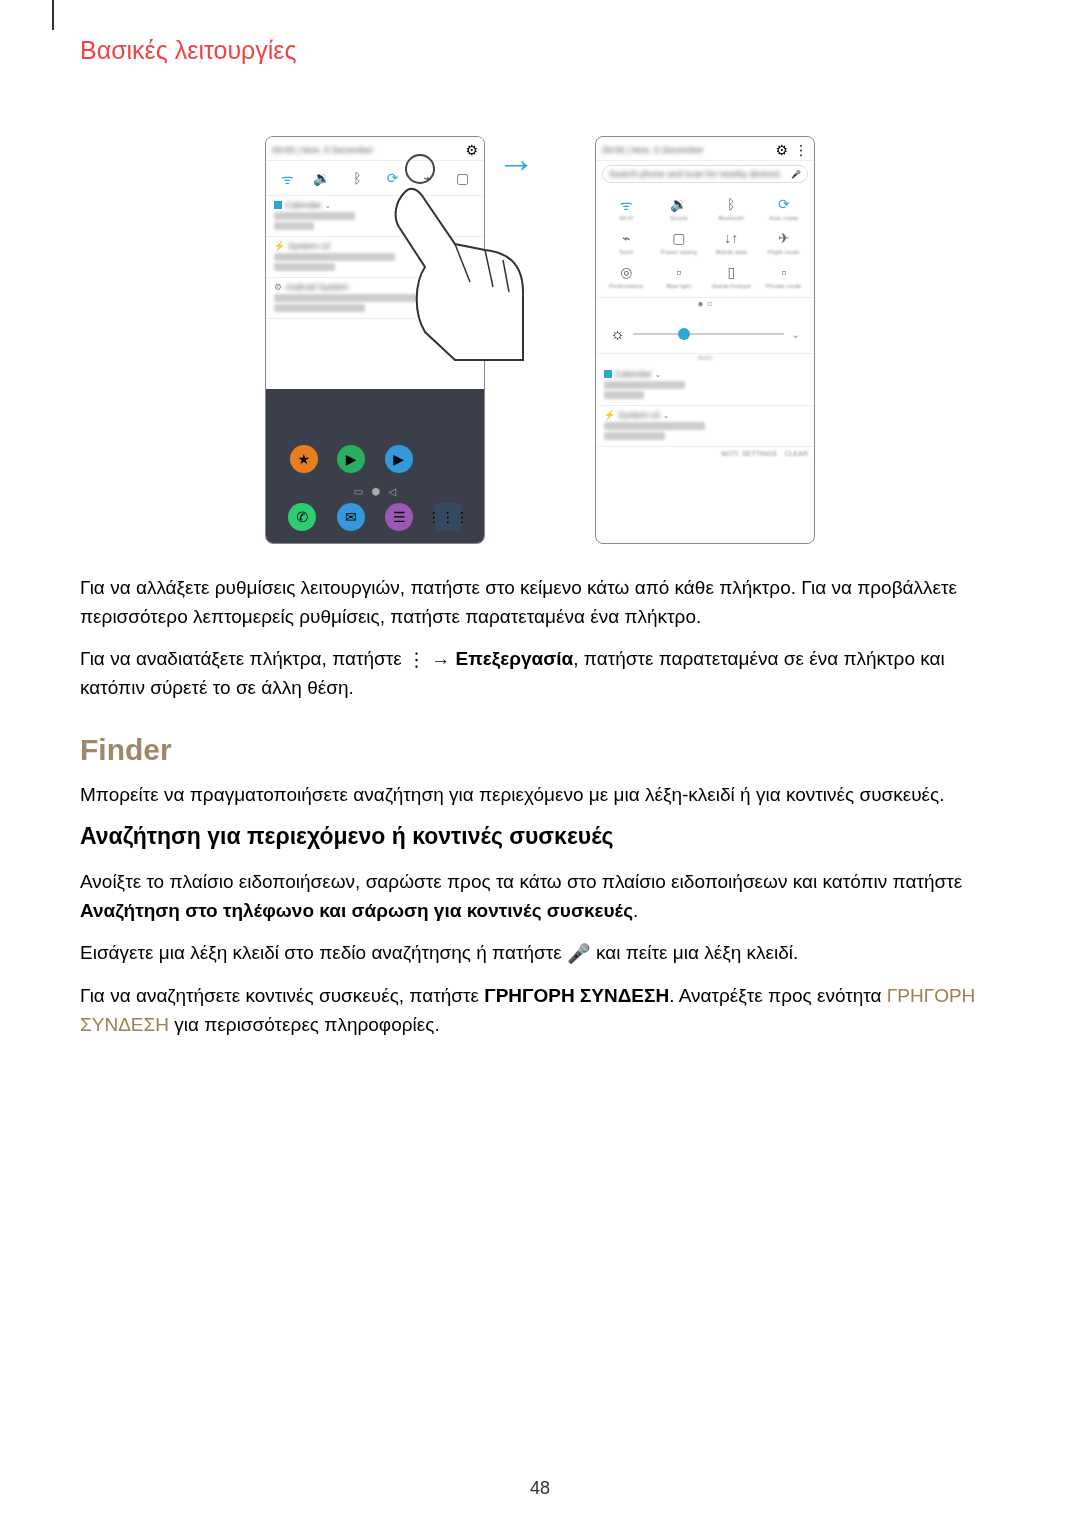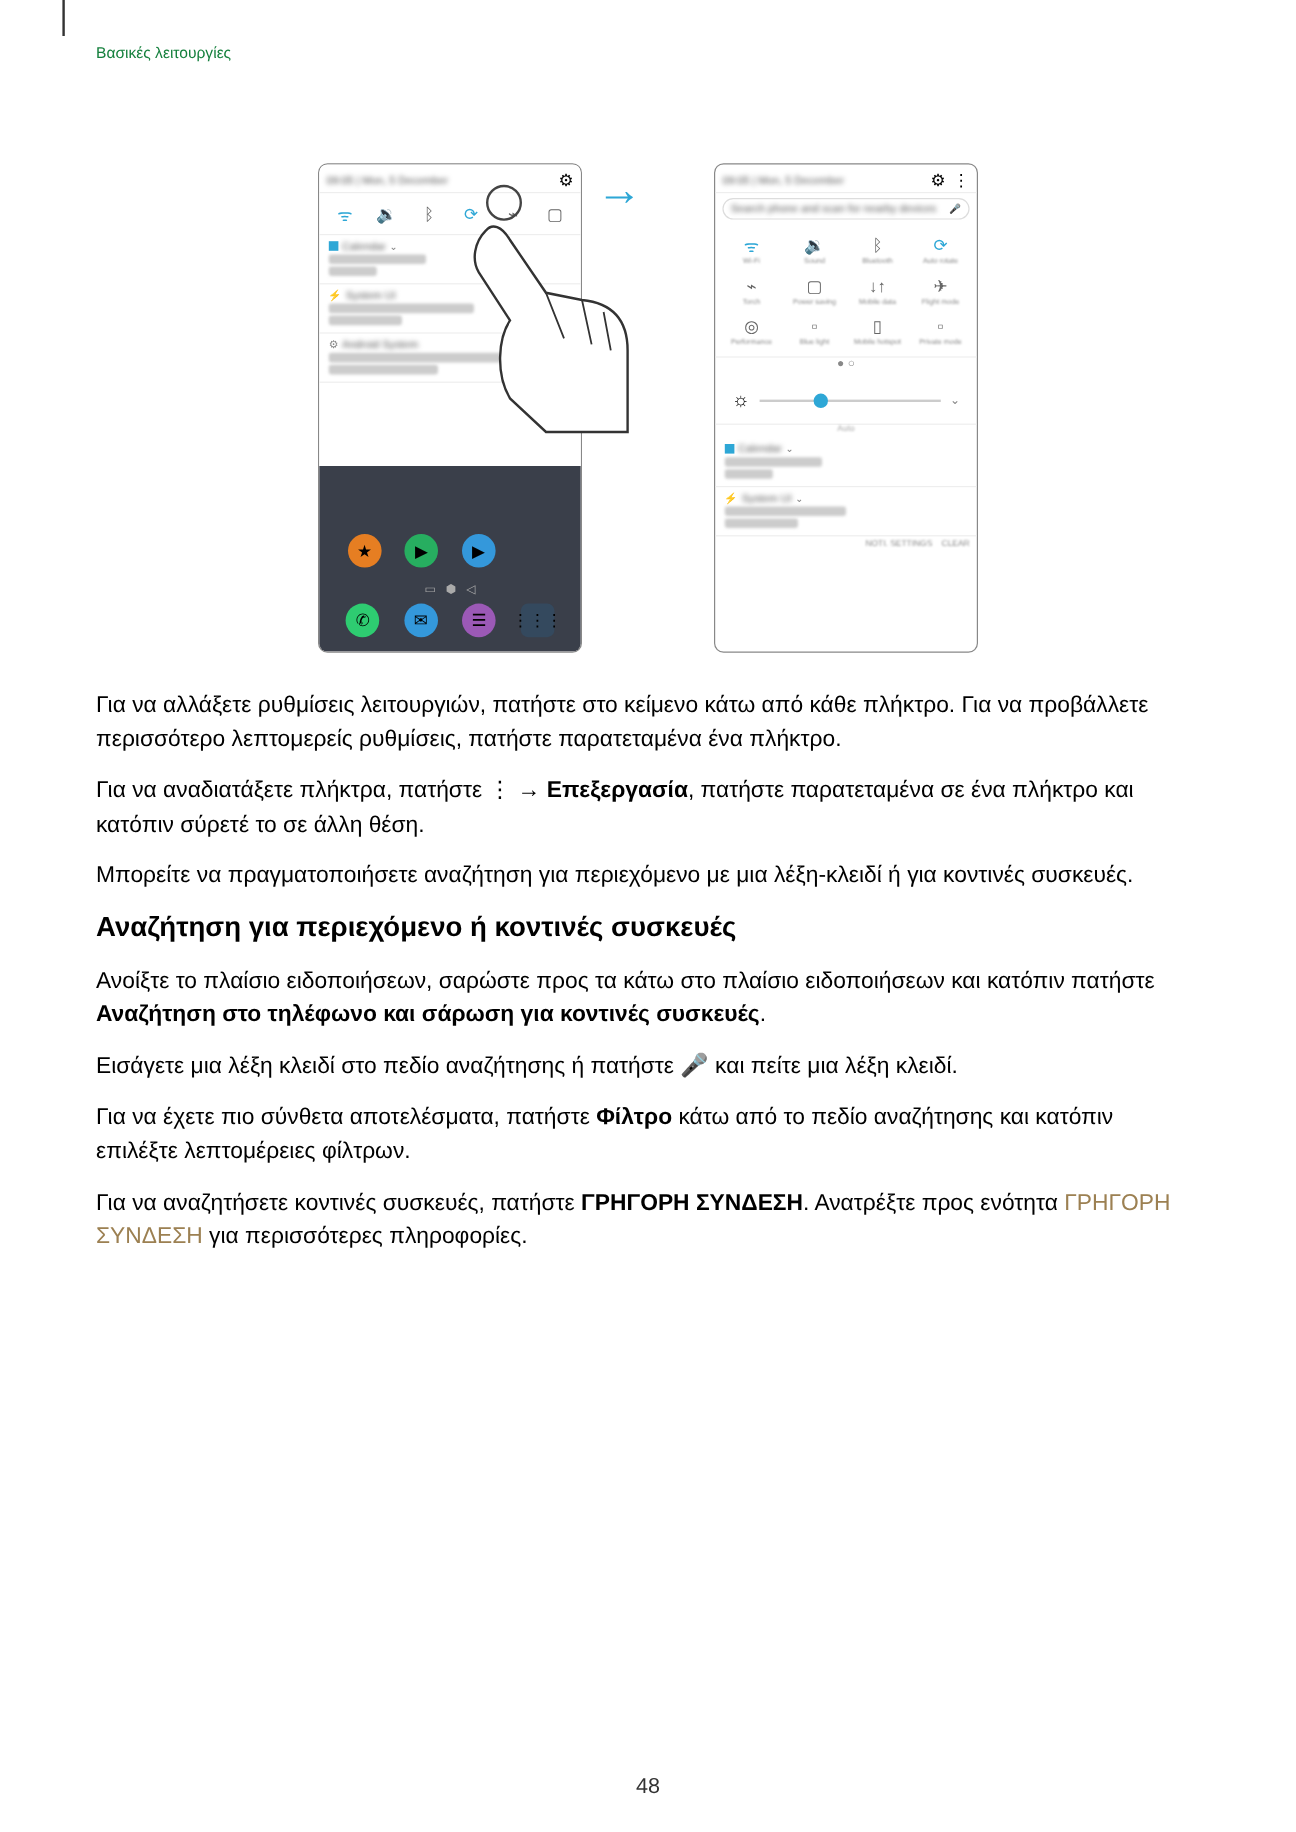--- a/index.html
+++ b/index.html
@@ -16,22 +16,22 @@
     left: 52px;
     top: 0;
     width: 2px;
     height: 30px;
     background: #333;
   }
   .breadcrumb {
     position: absolute;
     left: 80px;
     top: 36px;
-    font-size: 13px;
-    color: #15803d;
+    font-size: 25px;
+    color: #ef4444;
   }
   .content {
     position: absolute;
     left: 80px;
     top: 108px;
     width: 920px;
   }
   h3 {
     font-size: 23px;
     font-weight: bold;
@@ -329,35 +329,33 @@
     </div>
 
   </div>
 
   <p class="para">Για να αλλάξετε ρυθμίσεις λειτουργιών, πατήστε στο κείμενο κάτω από κάθε πλήκτρο. Για να προβάλλετε περισσότερο λεπτομερείς ρυθμίσεις, πατήστε παρατεταμένα ένα πλήκτρο.</p>
 
   <p class="para">
     <span>Για να αναδιατάξετε πλήκτρα, πατήστε </span><span class="inline-icon">⋮</span><span> → </span><span class="bold">Επεξεργασία</span><span>, πατήστε παρατεταμένα σε ένα πλήκτρο και κατόπιν σύρετέ το σε άλλη θέση.</span>
   </p>
 
+  <h2 class="finder">Finder</h2>
   <p class="para">Μπορείτε να πραγματοποιήσετε αναζήτηση για περιεχόμενο με μια λέξη-κλειδί ή για κοντινές συσκευές.</p>
 
   <h3 style="">Αναζήτηση για περιεχόμενο ή κοντινές συσκευές</h3>
 
   <p class="para">
     <span>Ανοίξτε το πλαίσιο ειδοποιήσεων, σαρώστε προς τα κάτω στο πλαίσιο ειδοποιήσεων και κατόπιν πατήστε </span><span class="bold">Αναζήτηση στο τηλέφωνο και σάρωση για κοντινές συσκευές</span><span>.</span>
   </p>
 
   <p class="para">
     <span>Εισάγετε μια λέξη κλειδί στο πεδίο αναζήτησης ή πατήστε </span><span class="inline-icon">🎤</span><span> και πείτε μια λέξη κλειδί.</span>
   </p>
 
-  <p class="para">
-    <span>Για να έχετε πιο σύνθετα αποτελέσματα, πατήστε </span><span class="bold">Φίλτρο</span><span> κάτω από το πεδίο αναζήτησης και κατόπιν επιλέξτε λεπτομέρειες φίλτρων.</span>
-  </p>
 
   <p class="para">
     <span>Για να αναζητήσετε κοντινές συσκευές, πατήστε </span><span class="bold">ΓΡΗΓΟΡΗ ΣΥΝΔΕΣΗ</span><span>. Ανατρέξτε προς ενότητα </span><span class="link">ΓΡΗΓΟΡΗ ΣΥΝΔΕΣΗ</span><span> για περισσότερες πληροφορίες.</span>
   </p>
 
 </div>
 
 <div class="page-num">48</div>
 
 </body></html>

